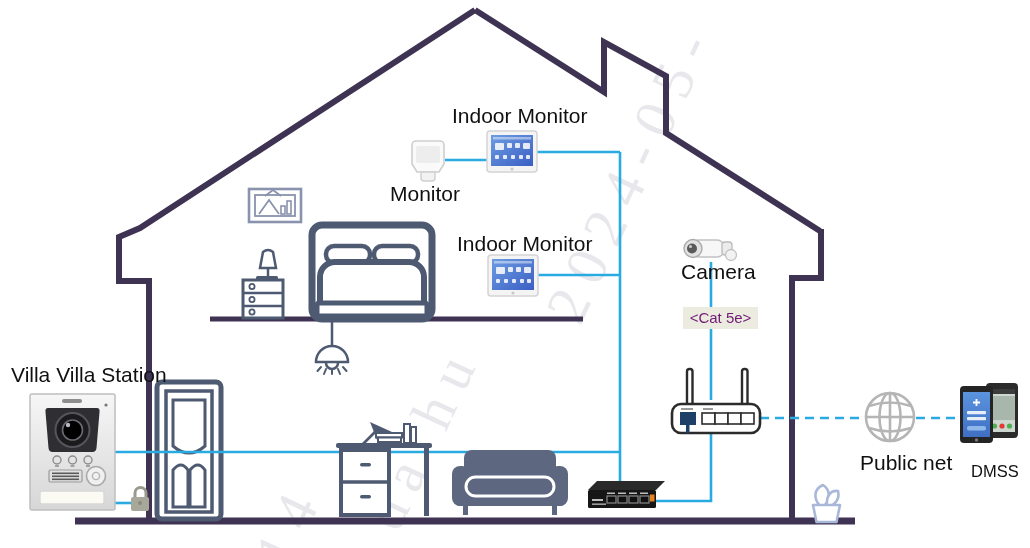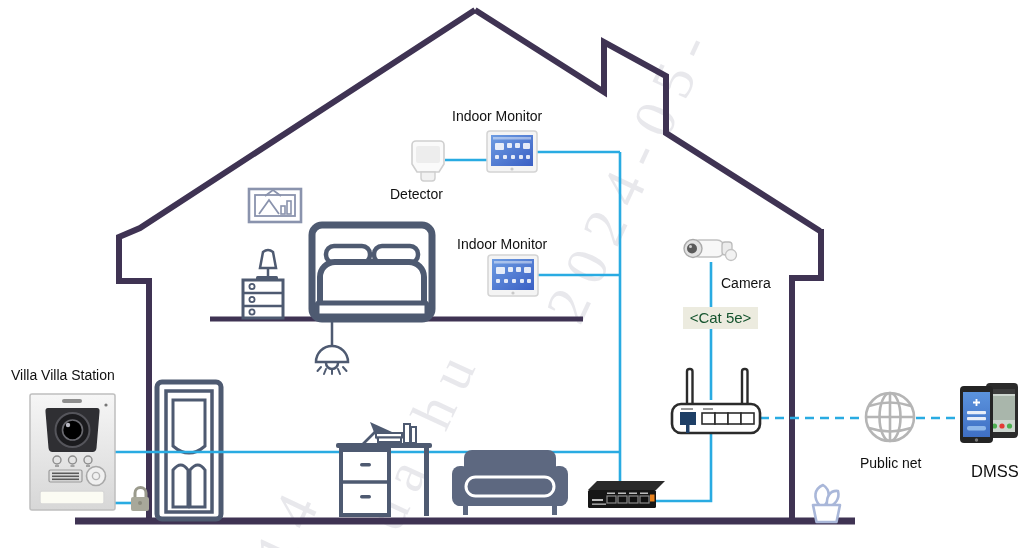--- a/index.html
+++ b/index.html
@@ -2,26 +2,26 @@
 <html><head>
 <meta charset="utf-8">
 <style>
   html,body{margin:0;padding:0;background:#fff;}
   #stage{
     position:relative;width:1030px;height:548px;background:#ffffff;
     font-family:"Liberation Sans",sans-serif;overflow:hidden;
   }
   #scene{position:absolute;left:0;top:0;}
   .label{
-    position:absolute;color:#101010;font-size:14px;line-height:18px;
+    position:absolute;color:#101010;font-size:21px;line-height:18px;
     white-space:nowrap;z-index:5;
   }
   .cable-tag{
     position:absolute;left:683px;top:307px;width:75px;height:22px;
-    background:#ecebdf;color:#14532d;font-size:15px;line-height:22px;
+    background:#ecebdf;color:#701a75;font-size:15px;line-height:22px;
     text-align:center;z-index:5;
   }
   .watermark{
     position:absolute;z-index:1;color:rgba(150,152,170,0.22);
     font-family:"Liberation Serif",serif;font-size:58px;letter-spacing:14px;
     white-space:nowrap;transform:rotate(-65deg);pointer-events:none;
   }
   .wm1{left:470px;top:140px;width:320px;}
   .wm2{left:300px;top:365px;width:280px;}
   .wm3{left:195px;top:478px;width:200px;}
@@ -295,20 +295,20 @@
       <path d="M976.5,399 v7 M973,402.5 h7" stroke="#ffffff" stroke-width="1.8"></path>
       <rect x="967" y="411" width="19" height="3.2" rx="1" fill="#e8eef8"></rect>
       <rect x="967" y="417" width="19" height="3.2" rx="1" fill="#e8eef8"></rect>
       <rect x="967" y="426" width="19" height="4.5" rx="2" fill="#8fb8ea"></rect>
       <circle cx="976.5" cy="440" r="1.7" fill="#777"></circle>
     </g>
   </svg>
 
   <div class="label" style="left:452px;top:107px;">Indoor Monitor</div>
   <div class="label" style="left:457px;top:235px;">Indoor Monitor</div>
-  <div class="label" style="left:390px;top:185px;">Detector</div>
-  <div class="label" style="left:681px;top:274px;margin-left:40px;">Camera</div>
+  <div class="label" style="left:390px;top:185px;">Monitor</div>
+  <div class="label" style="left:681px;top:263px;">Camera</div>
   <div class="cable-tag">&lt;Cat 5e&gt;</div>
   <div class="label" style="left:11px;top:366px;">Villa Villa Station</div>
   <div class="label" style="left:860px;top:454px;text-align:right;">Public net</div>
   <div class="label" style="left:971px;top:444px;font-size:16.5px;margin-top:18px;">DMSS</div>
 
 </div>
 
 </body></html>

